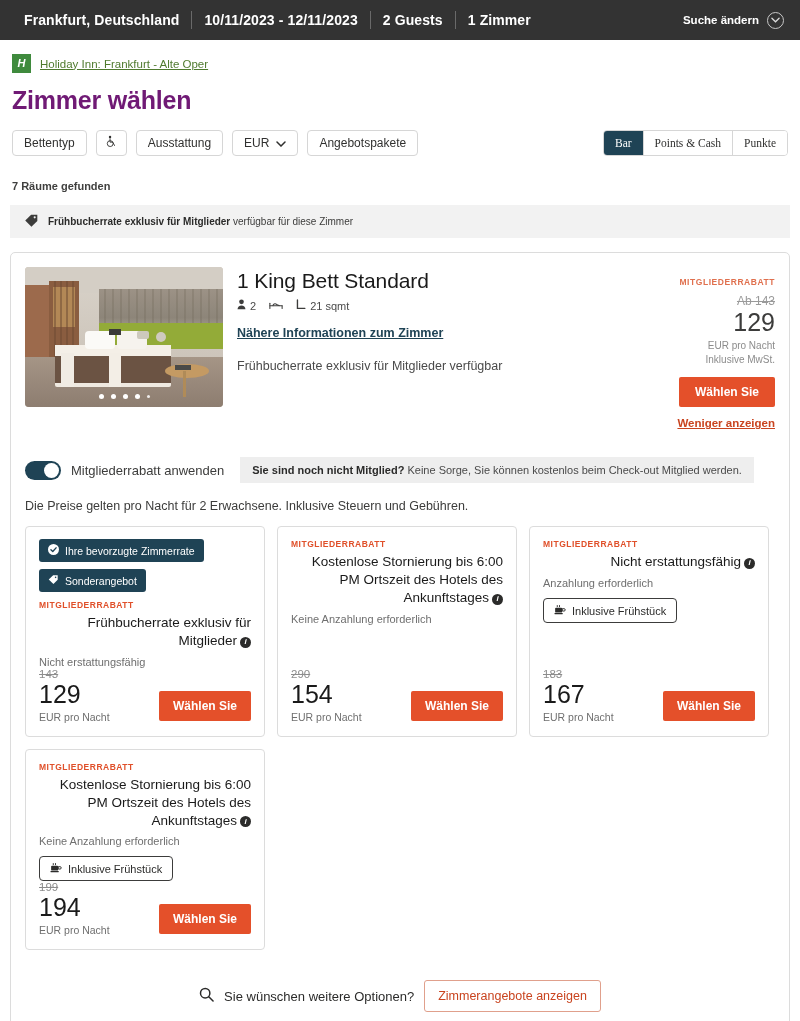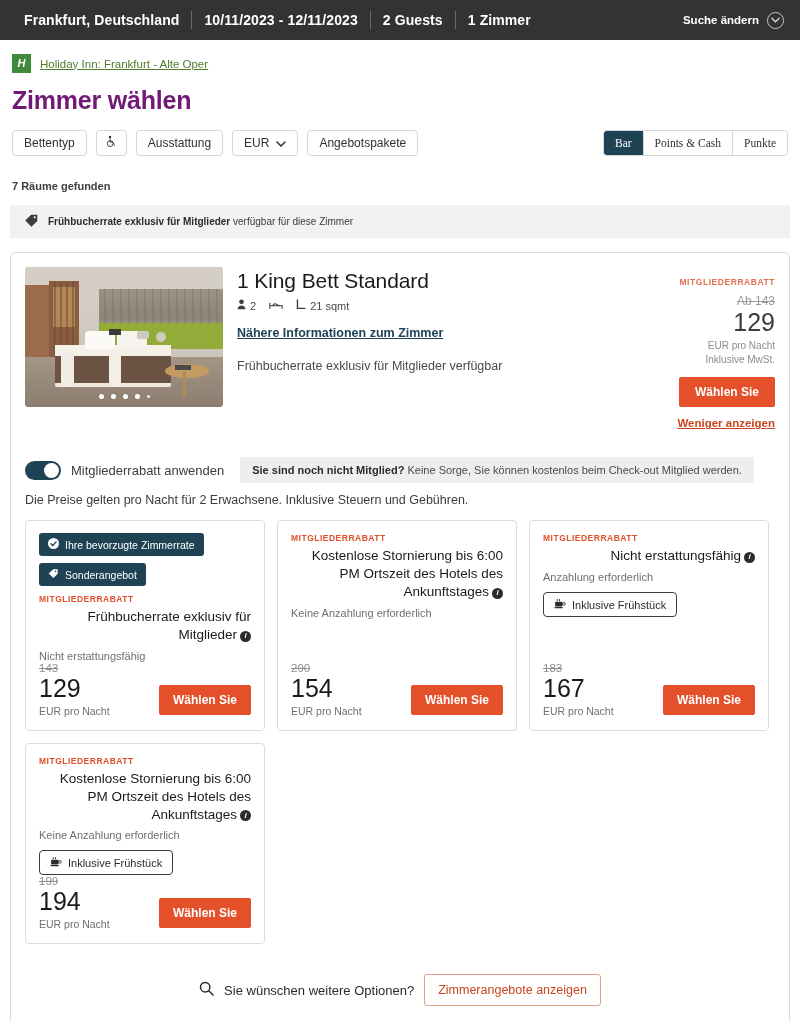--- a/index.html
+++ b/index.html
@@ -215,21 +215,21 @@
   .toggle-label { font-size: 13px; color: #3c3c3b; }
   .member-note {
     background: #eeeeee;
     font-size: 11px; color: #4a4a4a;
     padding: 7px 12px;
     margin-left: 6px;
   }
   .member-note b { color: #2b2b2a; font-weight: bold; }
 
   .price-note {
-    margin-top: 10px; font-size: 12.5px; color: #3c3c3b;
+    margin-top: 16px; font-size: 12.5px; color: #3c3c3b;
   }
 
   
   .rates {
     display: flex; flex-wrap: wrap; gap: 12px;
     margin-top: 13px;
   }
   .rate-card {
     width: 240px;
     border: 1px solid #dcdcdc;

